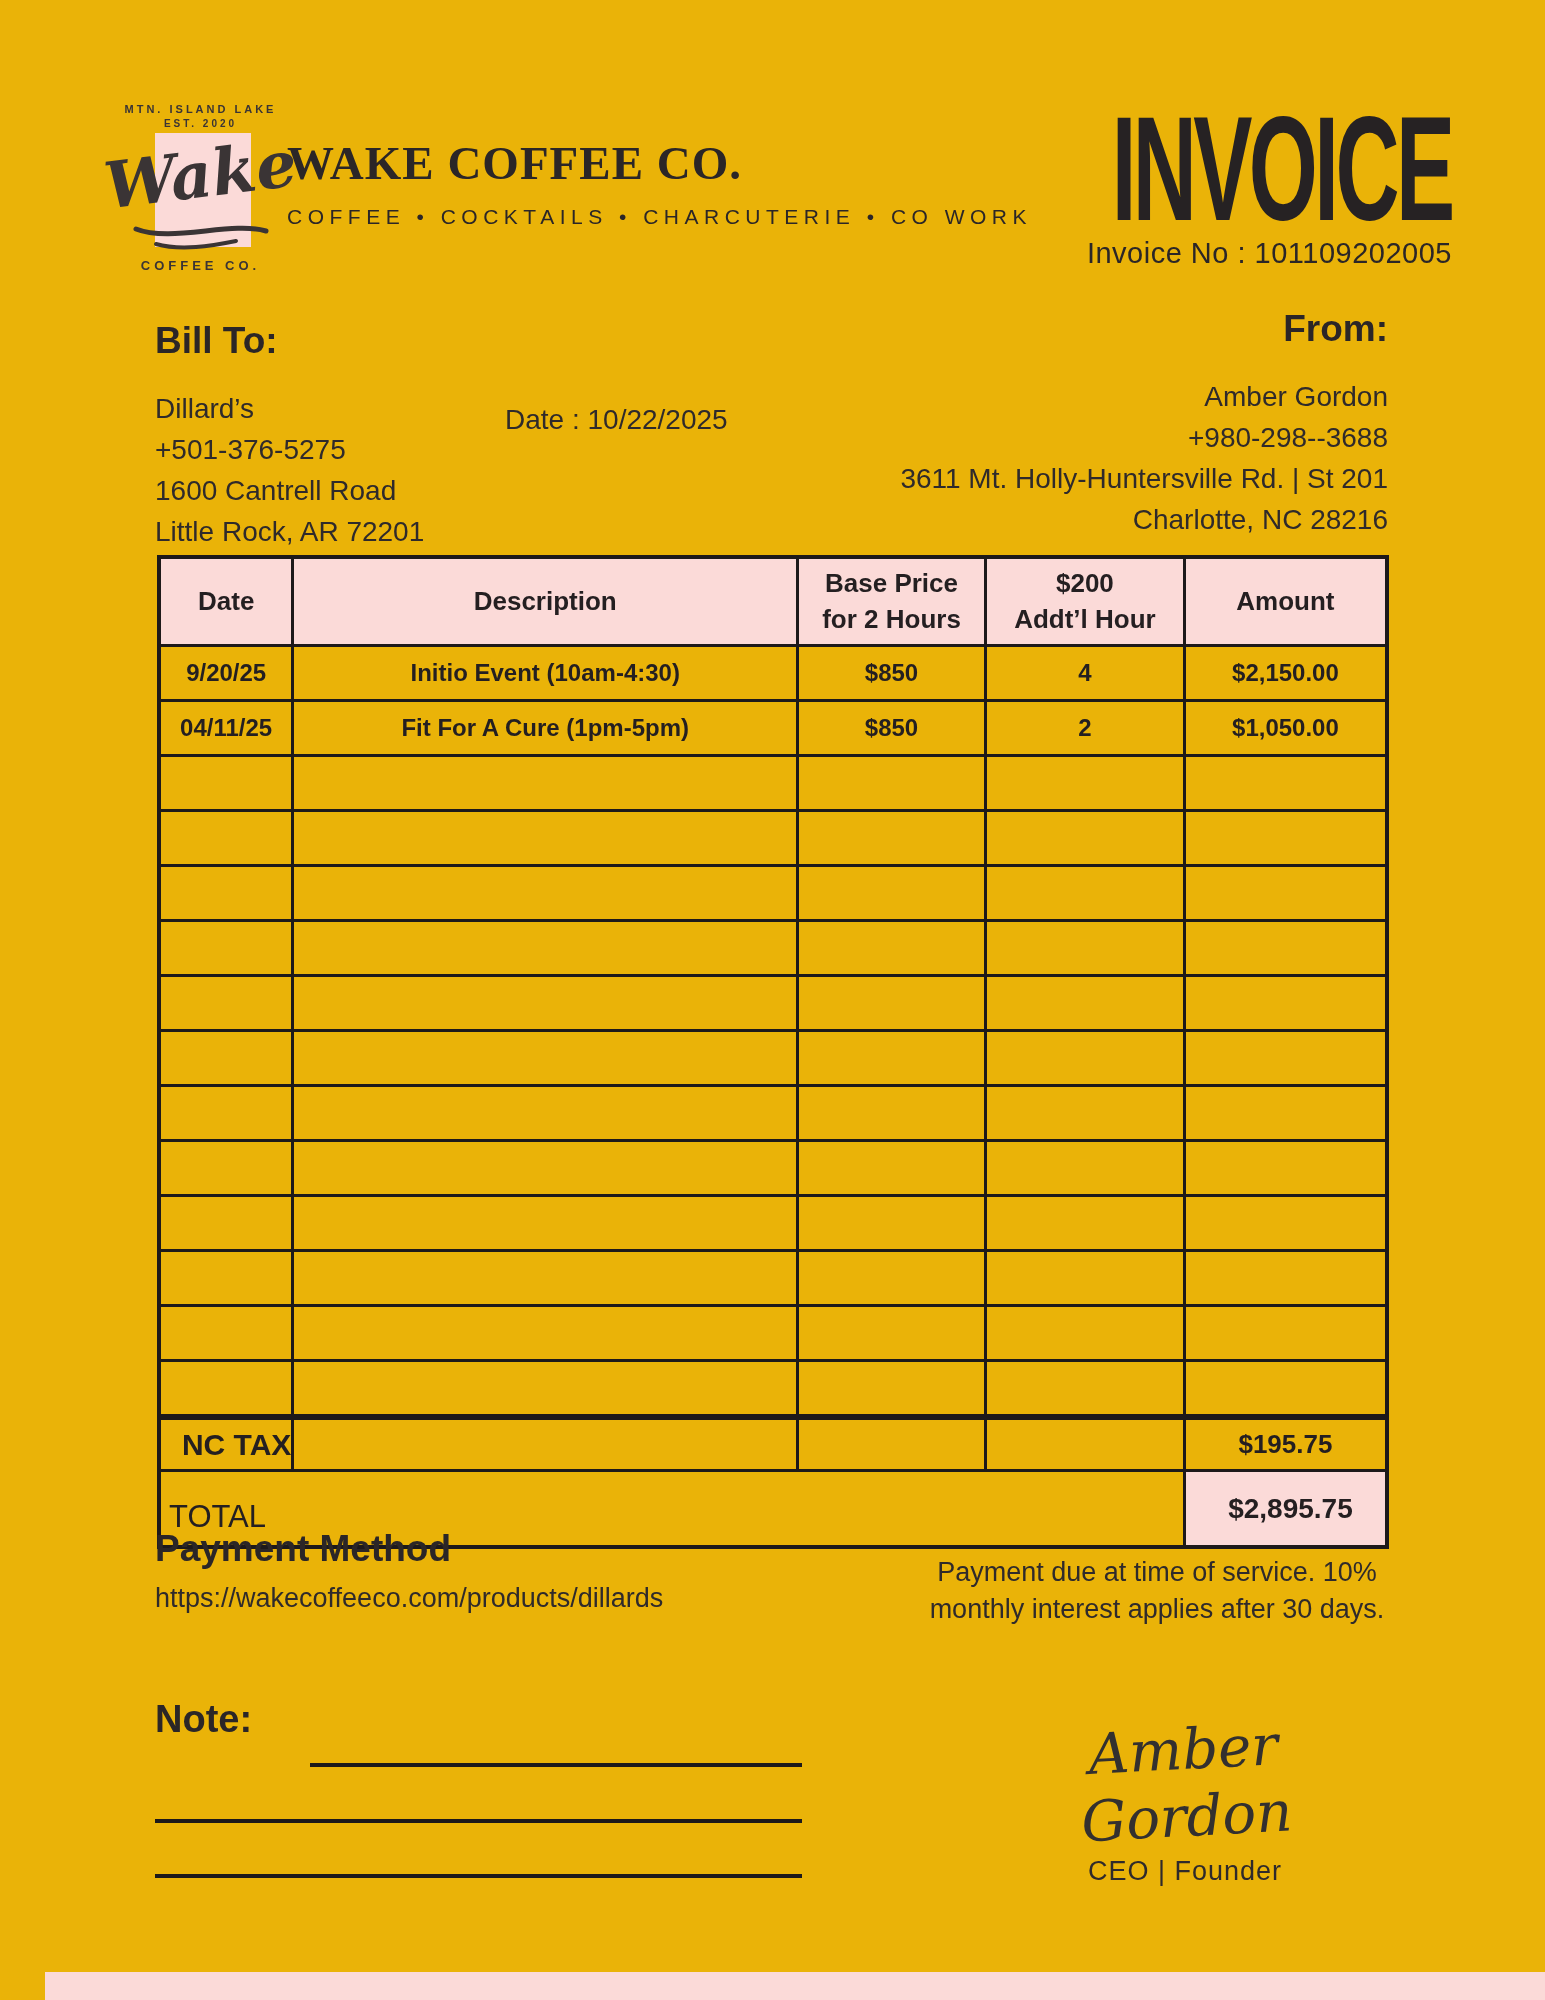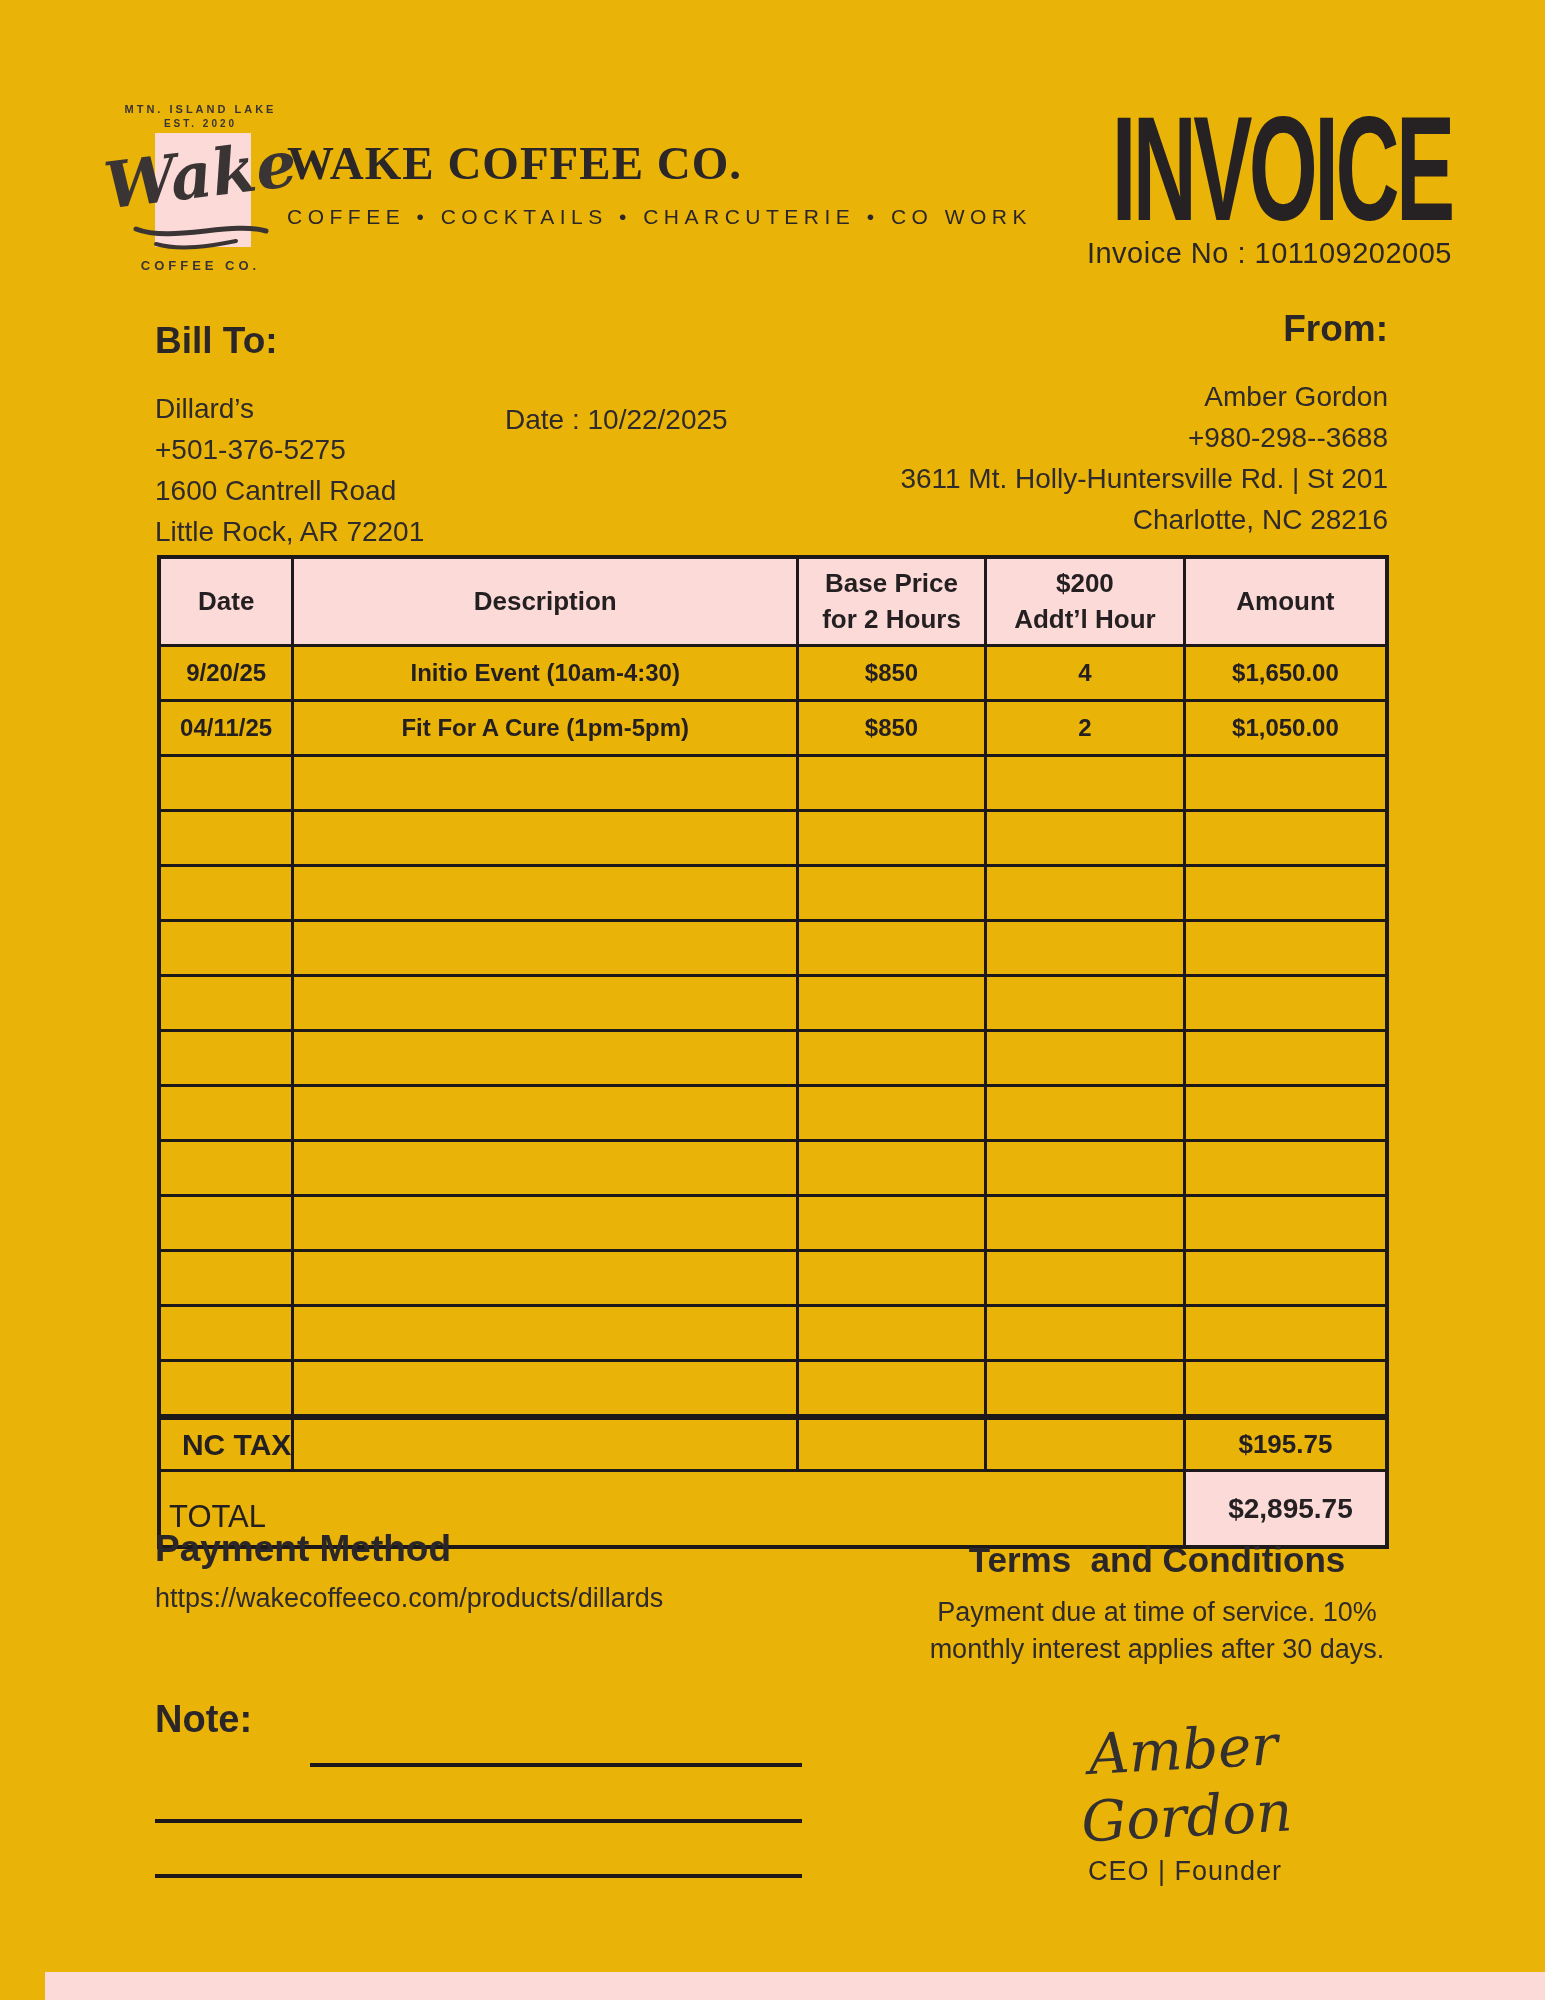--- a/index.html
+++ b/index.html
@@ -167,21 +167,21 @@
 Addt’l Hour</th>
           <th>Amount</th>
         </tr>
     </thead>
     <tbody>
         <tr class="data-row">
           <td>9/20/25</td>
           <td>Initio Event (10am-4:30)</td>
           <td>$850</td>
           <td>4</td>
-          <td>$1,650.00</td>
+          <td>$2,150.00</td>
         </tr>
         <tr class="data-row">
           <td>04/11/25</td>
           <td>Fit For A Cure (1pm-5pm)</td>
           <td>$850</td>
           <td>2</td>
           <td>$1,050.00</td>
         </tr>
         <tr class="empty-row">
           <td></td>
@@ -280,21 +280,20 @@
         </tr>
       </tbody>
   </table>
 
   <div class="payment">
     <div class="payment-heading">Payment Method</div>
     <div class="payment-link">https://wakecoffeeco.com/products/dillards</div>
   </div>
 
   <div class="terms">
-    <div class="terms-heading">Terms  and Conditions</div>
     <div class="terms-body">Payment due at time of service. 10% monthly interest applies after 30 days.</div>
   </div>
 
   <div class="note-label">Note:</div>
   <div class="note-line note-line-1"></div>
   <div class="note-line note-line-2"></div>
   <div class="note-line note-line-3"></div>
 
   <div class="signature">
     <div class="signature-name">Amber Gordon</div>

